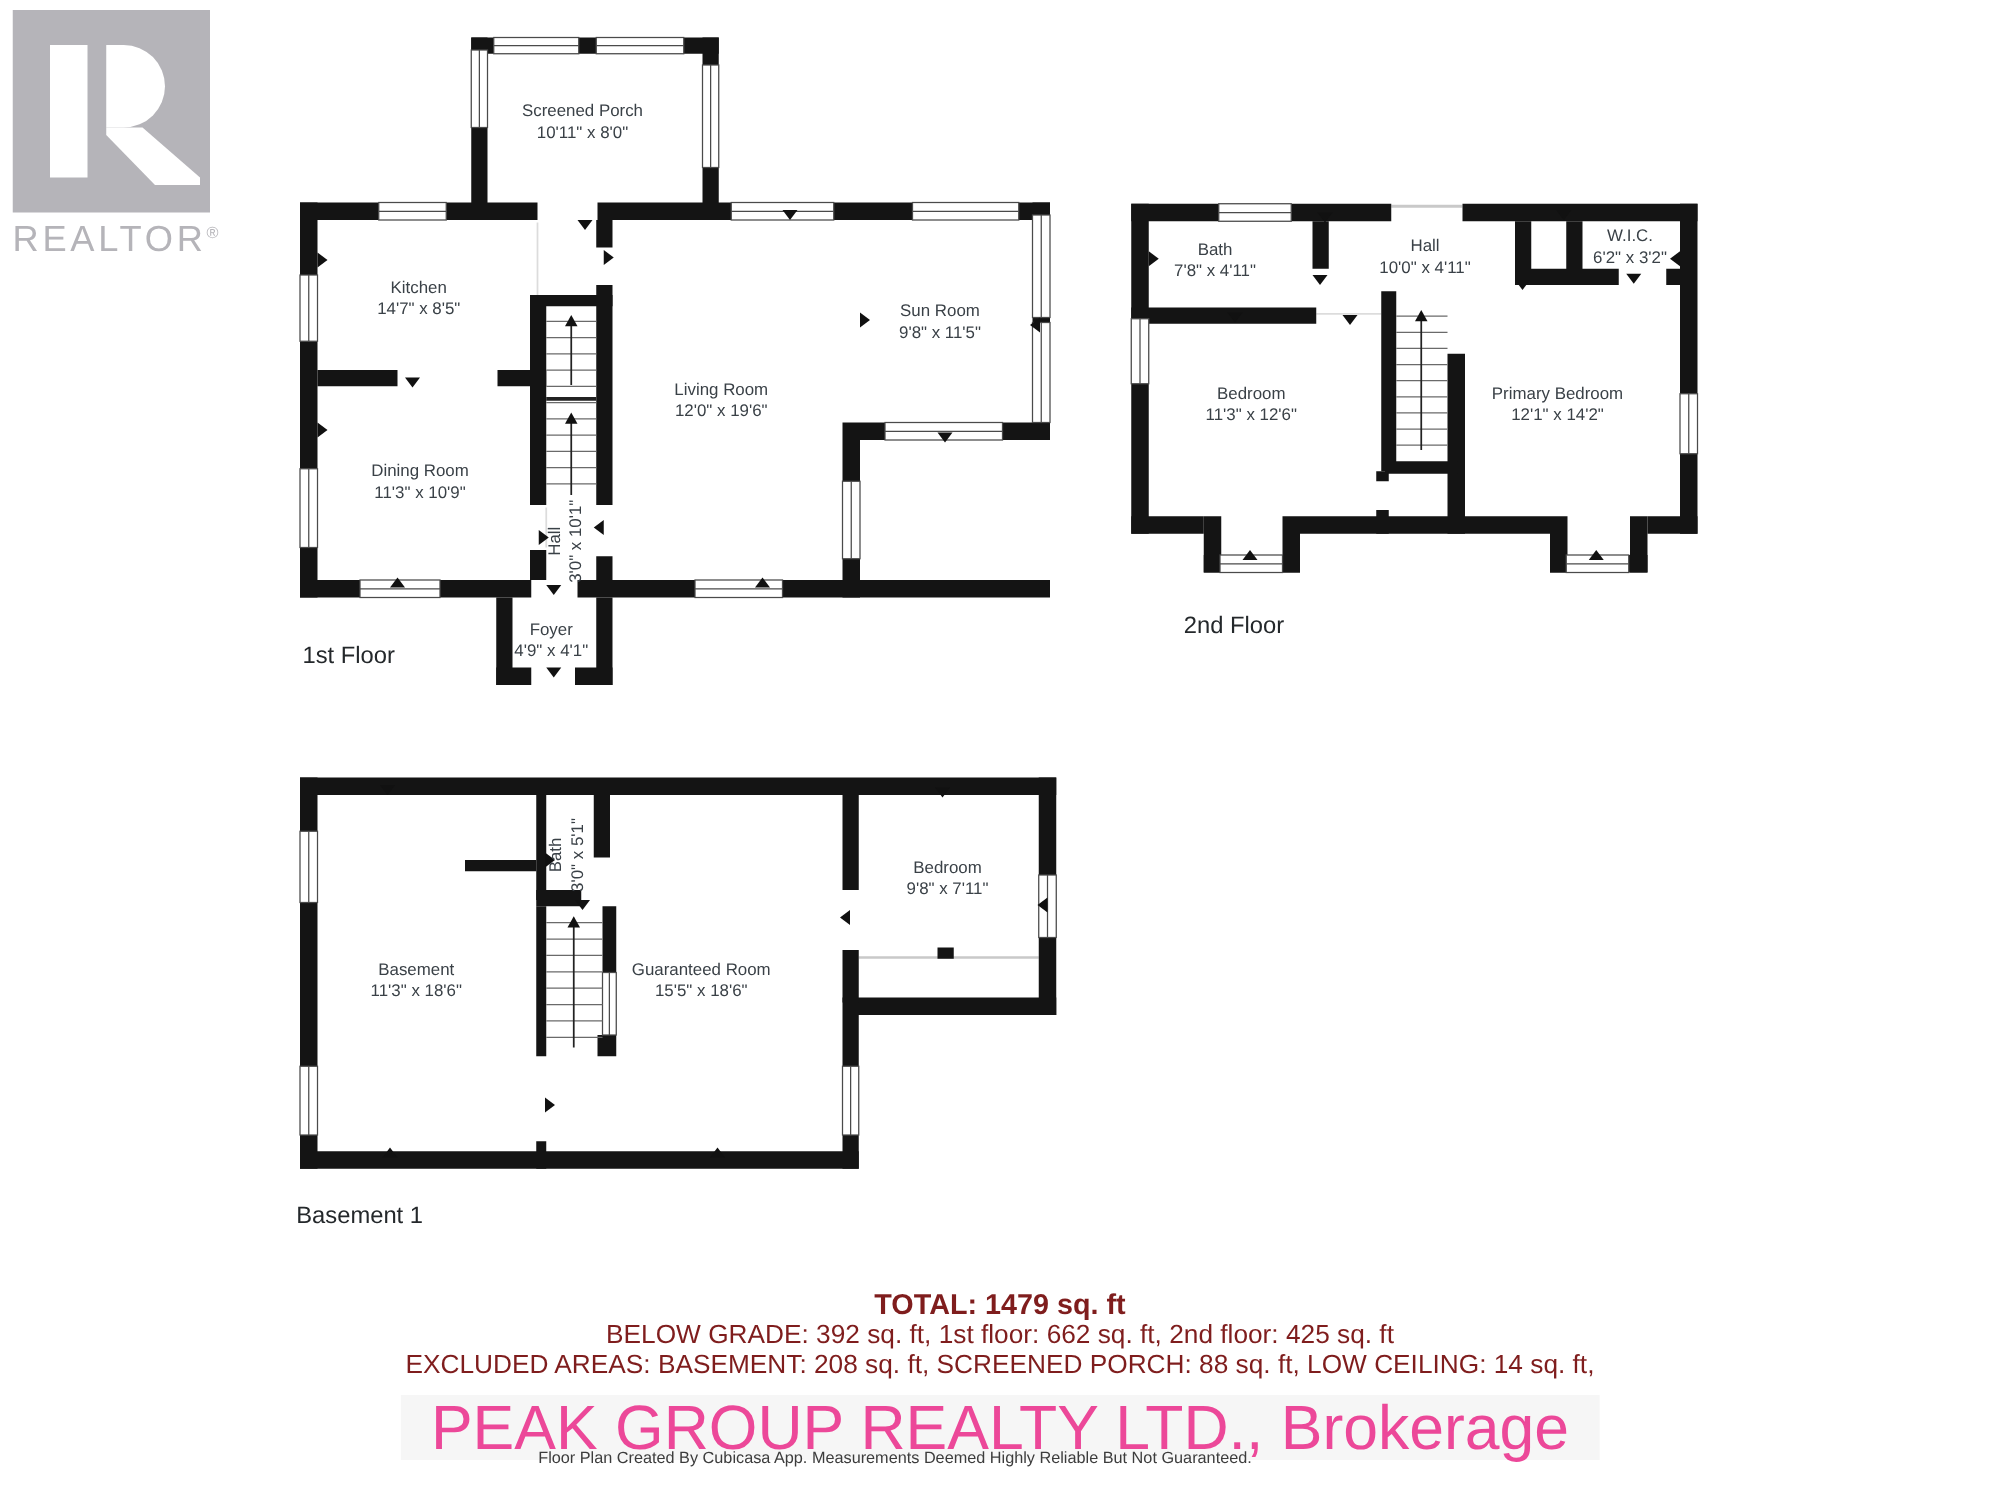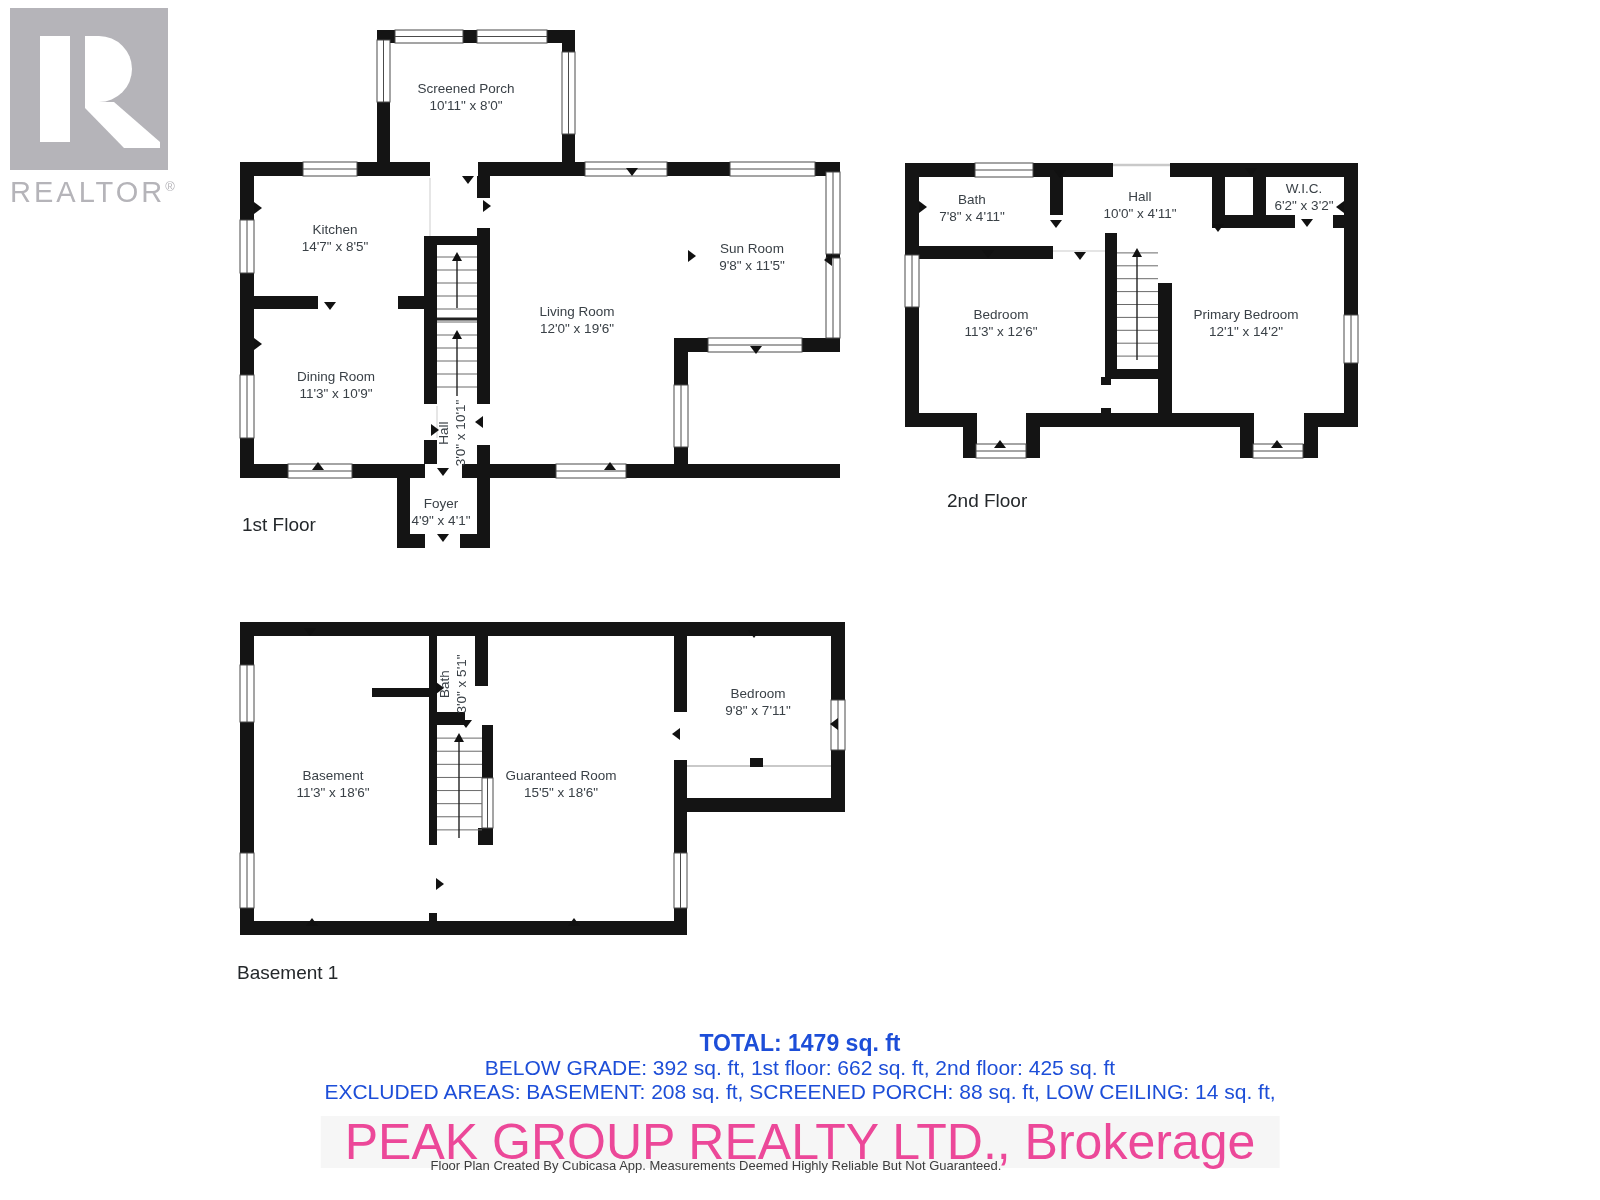--- a/index.html
+++ b/index.html
@@ -10,21 +10,21 @@
               color:#3a4147;font-size:13.5px;line-height:17px;white-space:nowrap;z-index:3;}
   .room-label.rot{transform:translate(-50%,-50%) rotate(-90deg);}
   .room-label .rname{display:block;}
   .room-label .rdims{display:block;}
   .floor-title{position:absolute;font-size:19px;color:#24282b;z-index:3;}
   .logo{position:absolute;left:10px;top:8px;z-index:3;}
   .logo-text{position:absolute;left:0px;top:168px;font-size:29px;letter-spacing:3px;
              color:#b5b4b9;white-space:nowrap;}
   .logo-text sup{font-size:13px;}
   .summary{position:absolute;left:0;top:1030px;width:1600px;text-align:center;
-           color:#1d4ed8;z-index:4;}
+           color:#7f1d1d;z-index:4;}
   .summary .total{font-size:23px;font-weight:bold;line-height:26px;}
   .summary .sline{font-size:21px;line-height:24px;}
   .watermark{position:absolute;top:1116px;left:50%;transform:translateX(-50%);
              font-size:50px;line-height:50px;color:#ec4899;background:rgba(228,228,228,.35);
              padding:1px 24px;white-space:nowrap;z-index:2;}
   .disclaimer{position:absolute;top:1158px;left:0;width:1432px;text-align:center;
               font-size:13px;color:#3c3c3c;z-index:5;}
 </style>
 </head>
 <body>

